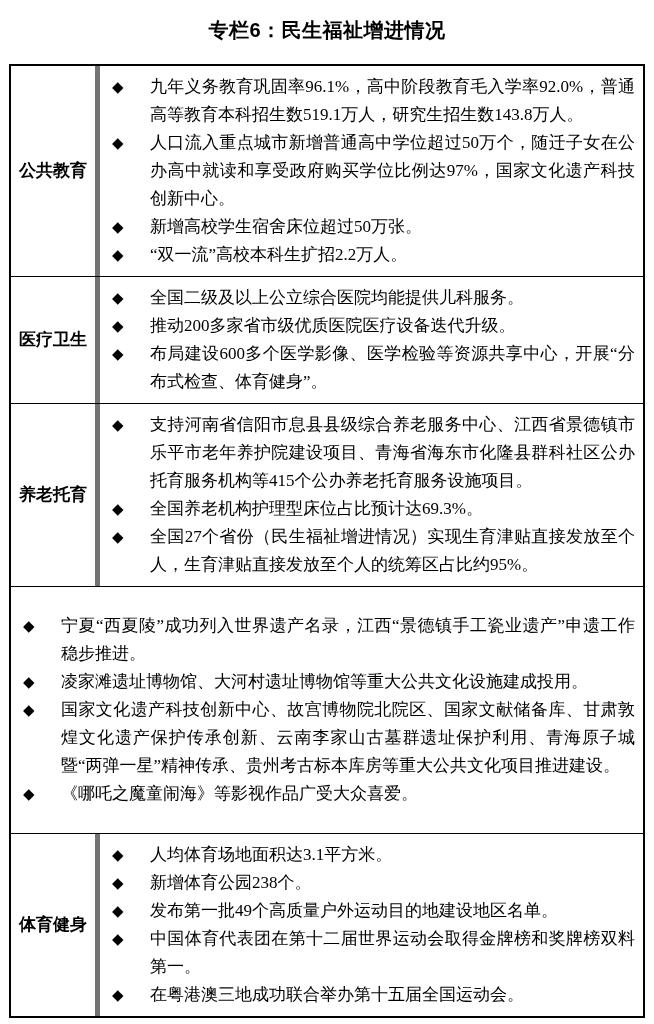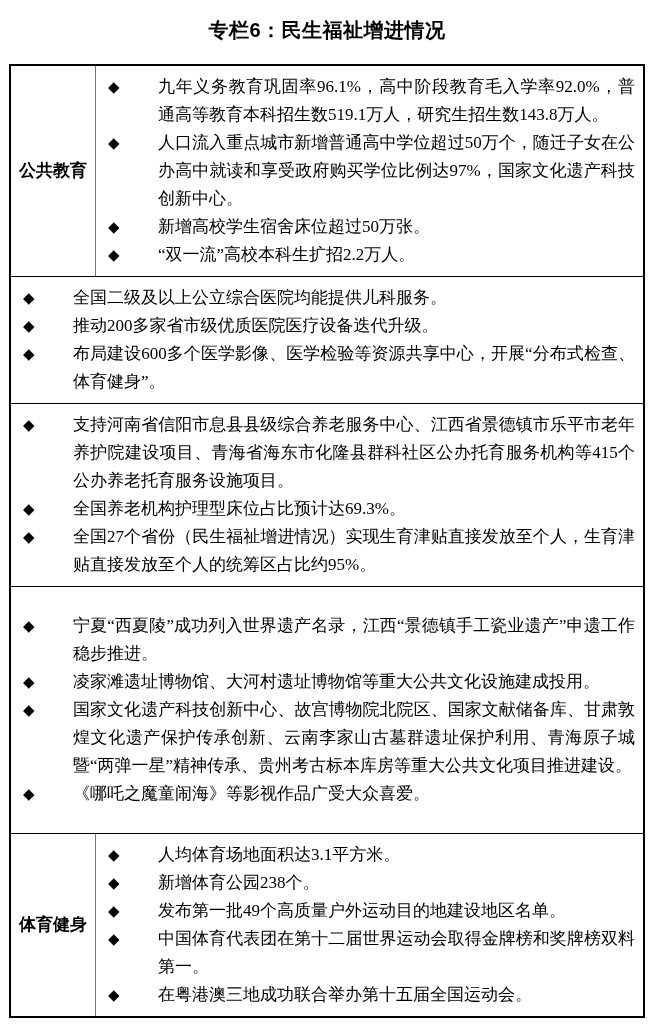--- a/index.html
+++ b/index.html
@@ -35,21 +35,21 @@
   .row {
     display: flex;
     border-bottom: 1px solid #000000;
   }
   .row:last-child {
     border-bottom: none;
   }
   .cat-cell {
     flex: 0 0 84px;
     width: 84px;
-    border-right: 1px solid #737373;
+    border-right: 5px solid #737373;
     display: flex;
     align-items: center;
     justify-content: center;
     font-family: "Liberation Sans", "DejaVu Sans", sans-serif;
     font-weight: bold;
     font-size: 17px;
     text-align: center;
     line-height: 22px;
   }
   .items-cell {
@@ -73,21 +73,20 @@
     text-align: left;
     color: #000000;
   }
   .item-text {
     flex: 1 1 auto;
     font-size: 17px;
     line-height: 28px;
     text-align: justify;
     text-justify: inter-ideograph;
     color: #000000;
-    margin-left: 12px;
   }
   
   .row-0 { min-height: 184px; }
   .row-1 { min-height: 124px; }
   .row-2 { min-height: 165px; }
   .row-3 { min-height: 246px; }
   .row-4 { min-height: 136px; }
 </style>
 </head>
 <body>
@@ -114,37 +113,39 @@
           <span class="item-text">新增高校学生宿舍床位超过50万张。</span>
         </div>
         <div class="item">
           <span class="marker">◆</span>
           <span class="item-text">“双一流”高校本科生扩招2.2万人。</span>
         </div>
       </div>
     </div>
 
     <div class="row row-1">
+      <div class="cat-cell">医疗卫生</div>
       <div class="items-cell">
         <div class="item">
           <span class="marker">◆</span>
           <span class="item-text">全国二级及以上公立综合医院均能提供儿科服务。</span>
         </div>
         <div class="item">
           <span class="marker">◆</span>
           <span class="item-text">推动200多家省市级优质医院医疗设备迭代升级。</span>
         </div>
         <div class="item">
           <span class="marker">◆</span>
           <span class="item-text">布局建设600多个医学影像、医学检验等资源共享中心，开展“分布式检查、体育健身”。</span>
         </div>
       </div>
     </div>
 
     <div class="row row-2">
+      <div class="cat-cell">养老托育</div>
       <div class="items-cell">
         <div class="item">
           <span class="marker">◆</span>
           <span class="item-text">支持河南省信阳市息县县级综合养老服务中心、江西省景德镇市乐平市老年养护院建设项目、青海省海东市化隆县群科社区公办托育服务机构等415个公办养老托育服务设施项目。</span>
         </div>
         <div class="item">
           <span class="marker">◆</span>
           <span class="item-text">全国养老机构护理型床位占比预计达69.3%。</span>
         </div>
         <div class="item">

